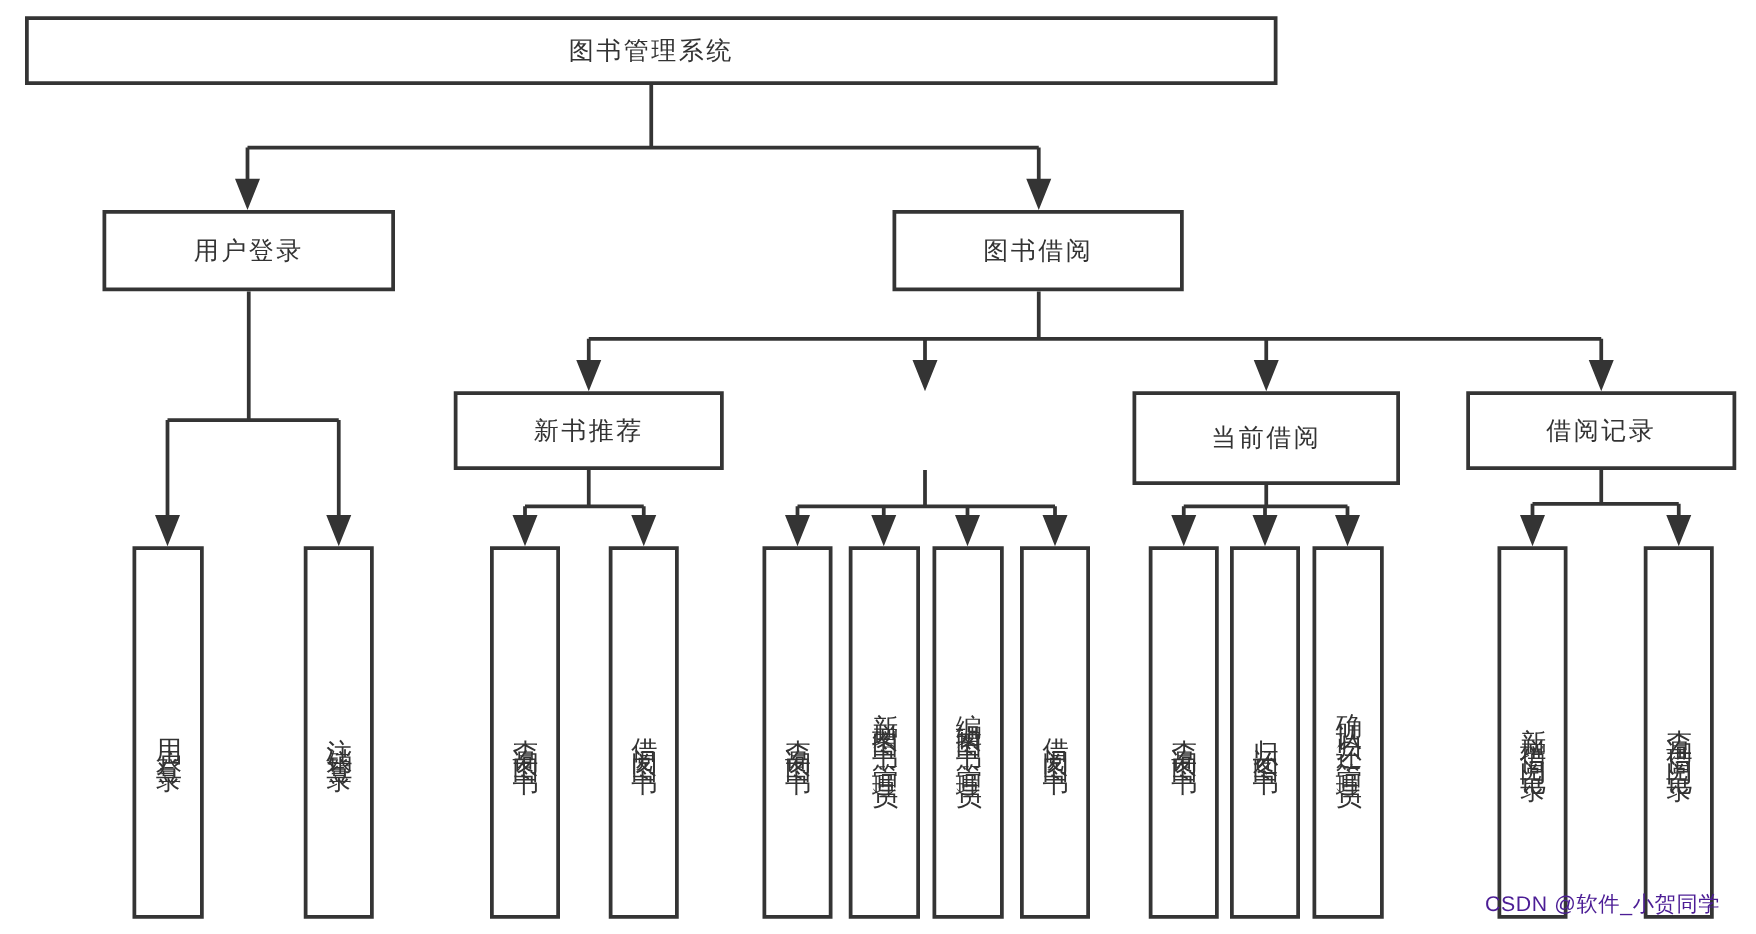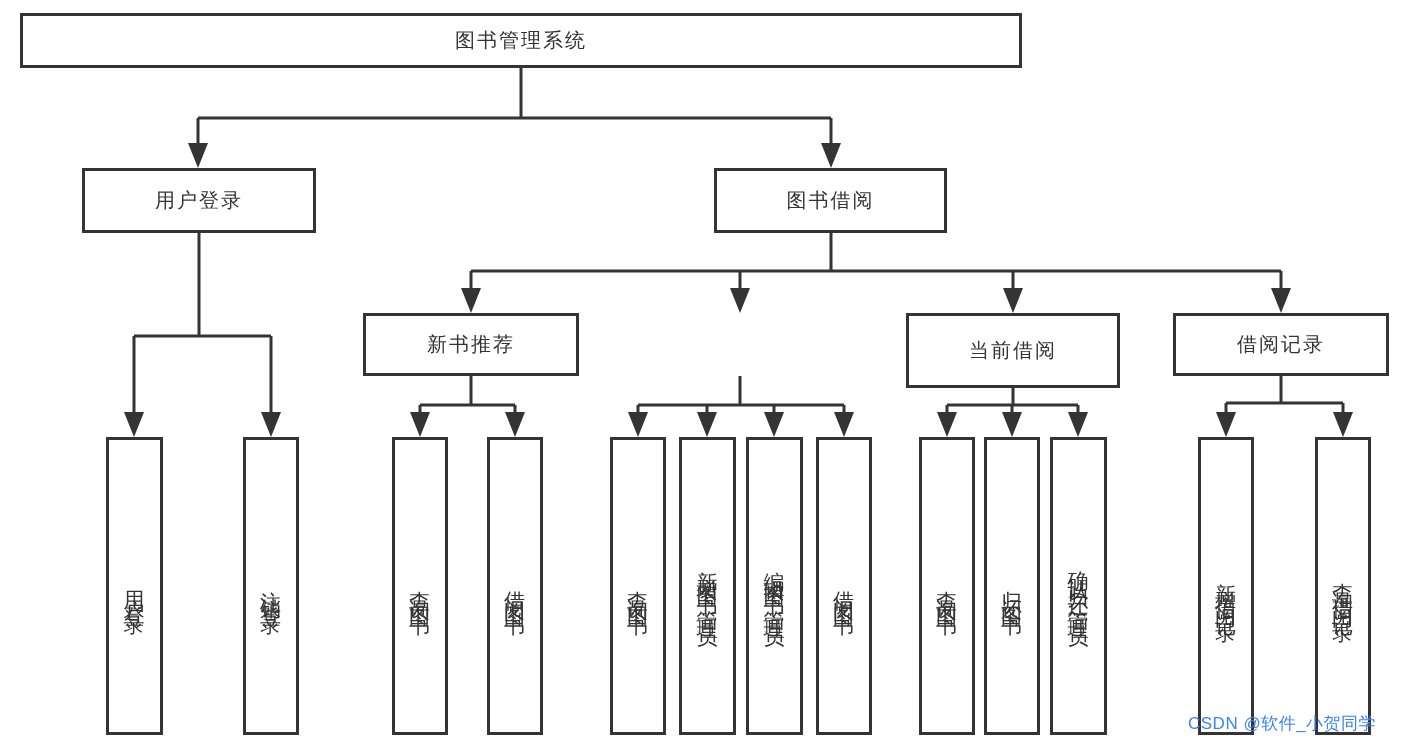--- a/index.html
+++ b/index.html
@@ -34,21 +34,21 @@
     font-size:21px; color:#333333;
     letter-spacing:8px;
     padding-top:8px;
     line-height:1;
     white-space:nowrap;
   }
   .watermark {
     position:absolute;
     left:1188px; top:712px;
     font-size:17px;
-    color:#3b82f6;
+    color:#4c1d95;
     letter-spacing:0.5px;
     white-space:nowrap;
   }
 </style>
 </head>
 <body>
 
 <div id="canvas">
 
   <svg id="wires" viewBox="0 0 1405 747" xmlns="http://www.w3.org/2000/svg">

